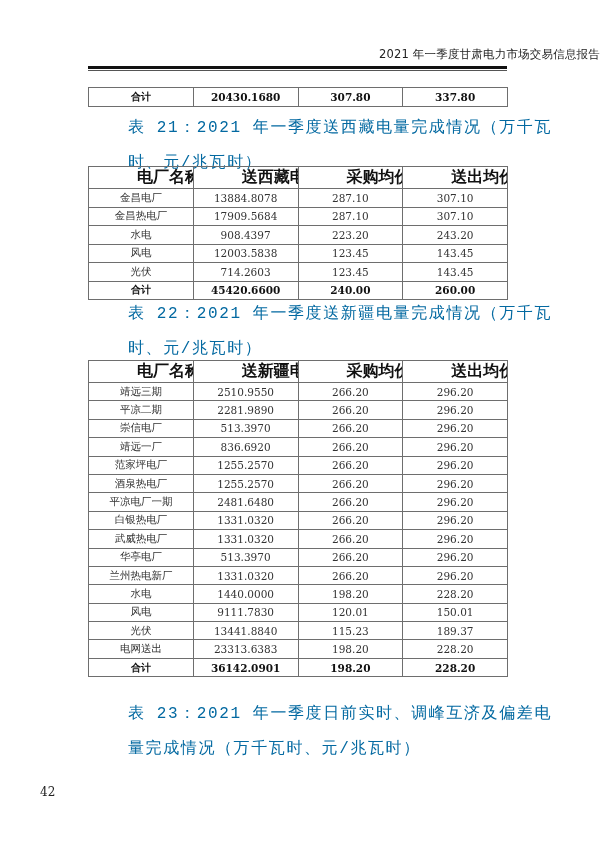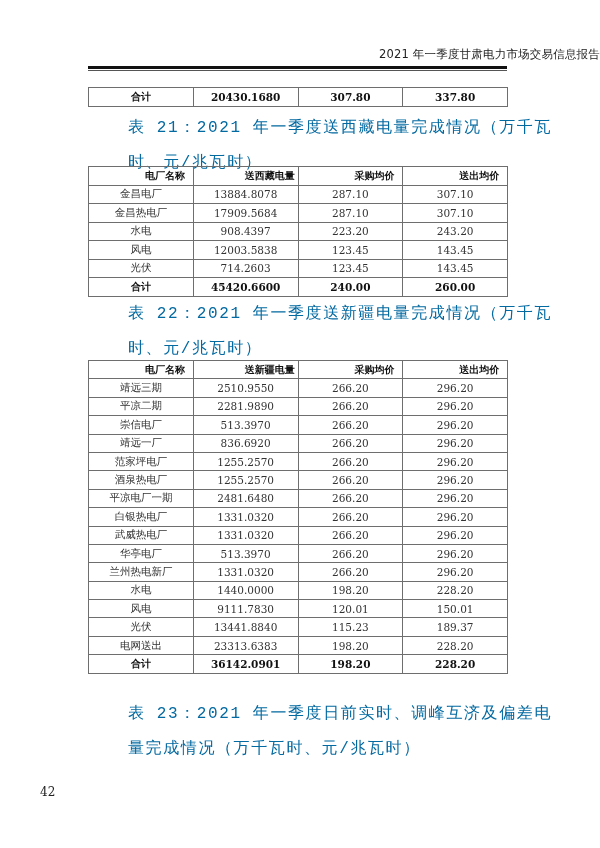--- a/index.html
+++ b/index.html
@@ -21,21 +21,21 @@
   table.data {
     position: absolute; left: 88px; width: 420px;
     border-collapse: collapse; table-layout: fixed;
   }
   table.data td, table.data th {
     border: 1px solid #6e6e6e; text-align: center; vertical-align: middle;
     padding: 0; font-size: 10.5px; color: #333; font-weight: normal;
     white-space: nowrap; overflow: hidden;
     font-family: "DejaVu Serif", "Liberation Serif", serif;
   }
-  table.data th { font-weight: bold; color: #111; font-family: Liberation Sans, sans-serif; font-size: 10px; padding-left: 48px; }
+  table.data th { font-weight: bold; color: #111; font-family: Liberation Sans, sans-serif; font-size: 16px; padding-left: 48px; }
   table.data tr.total td { font-weight: bold; color: #111; margin-left: 15px; }
   table.data tr.total td:first-child { font-family: "DejaVu Sans", "Liberation Sans", sans-serif; font-size: 10px; }
   table.data col.c1 { width: 25%; }
   table.data col.c2 { width: 25%; }
   table.data col.c3 { width: 25%; }
   table.data col.c4 { width: 25%; }
   #t-prev { top: 87px; }
   #t-prev td { height: 18px; }
   #t21 { top: 166px; }
   #t21 td, #t21 th { height: 17.5px; }

